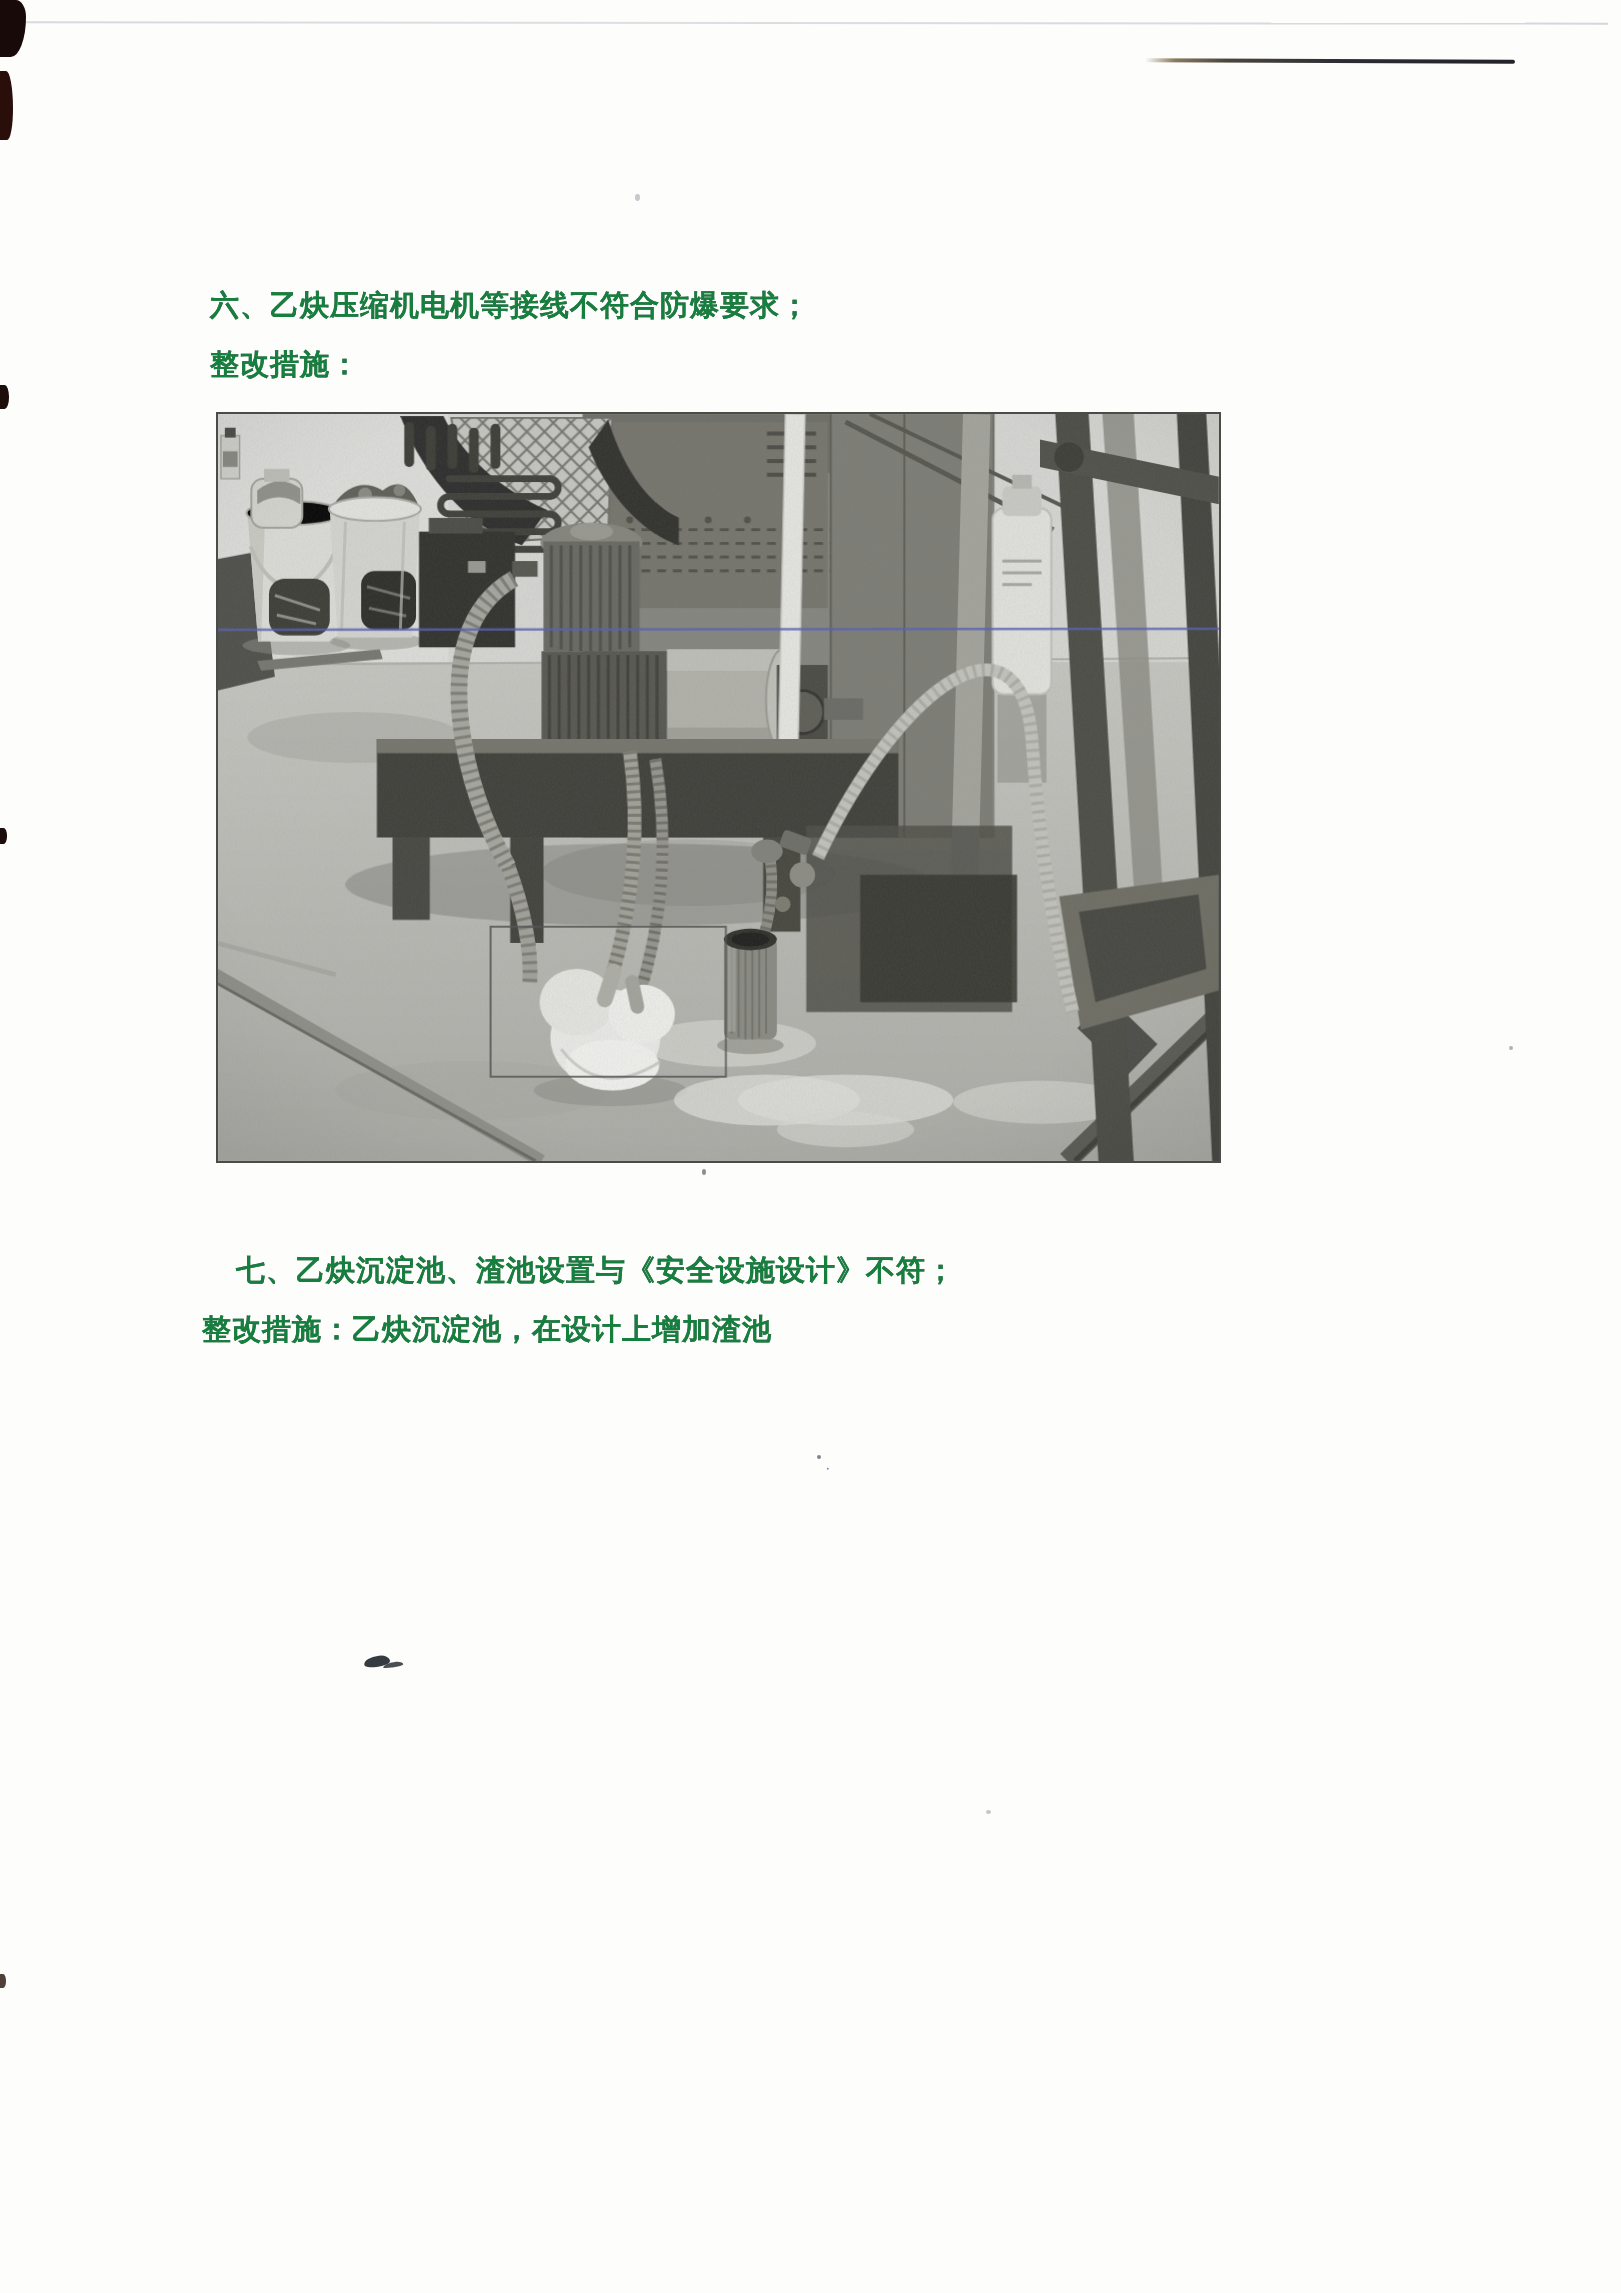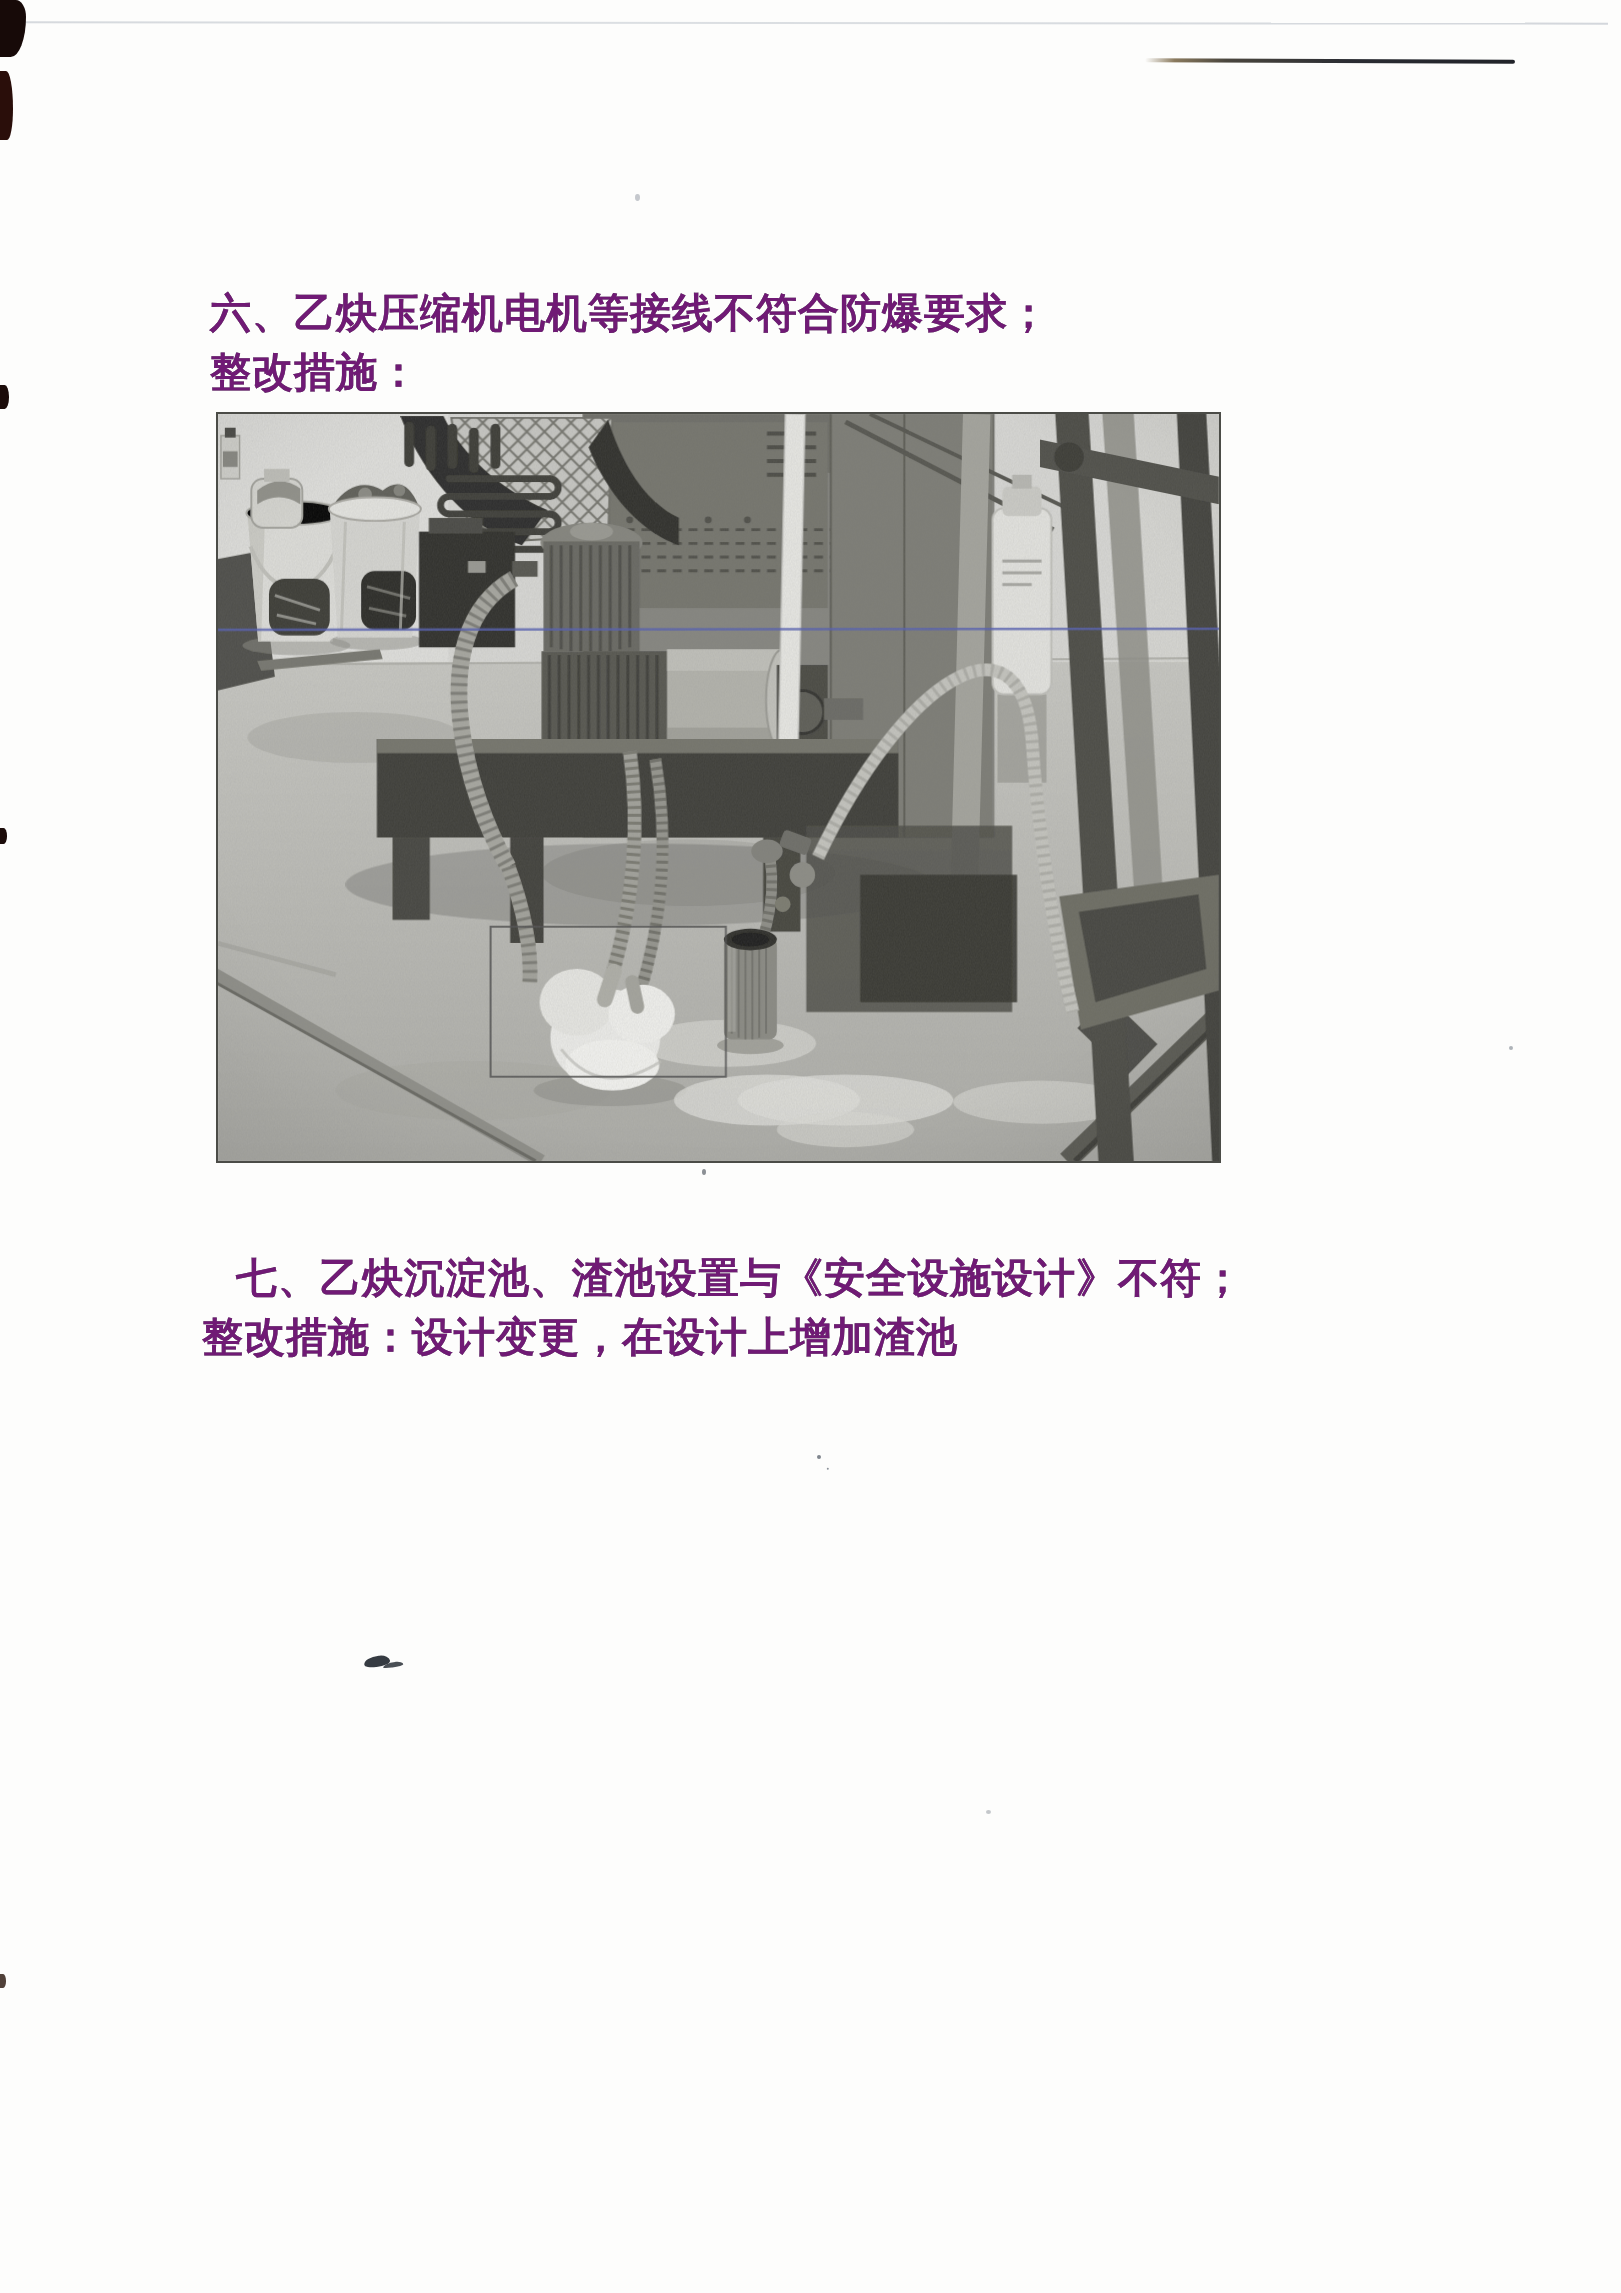--- a/index.html
+++ b/index.html
@@ -7,23 +7,23 @@
     width:1621px;height:2294px;
     background:#fdfdfc;
     position:relative;
     overflow:hidden;
     font-family:"Liberation Serif","DejaVu Serif",serif;
   }
   .page{position:absolute;inset:0;}
   .heading{
     position:absolute;
     font-weight:700;
-    font-size:41px;
+    font-size:29px;
     letter-spacing:1px;
-    color:#701a75;
+    color:#15803d;
     white-space:nowrap;
     text-shadow:0 0 0.6px rgba(35,36,42,.75);
   }
   .photo-frame{
     position:absolute;
     left:216px;top:412px;
     width:1001px;height:747px;
     border:2px solid #4b4c47;
     box-sizing:content-box;
     background:#c9c9c4;
@@ -291,16 +291,16 @@
 
         <rect x="278" y="523" width="240" height="153" fill="none" stroke="#515151" stroke-width="2" opacity="0.85"></rect>
       </g>
 
       <rect x="0" y="0" width="1021" height="762" filter="url(#grain)" opacity="0.5"></rect>
       <rect x="0" y="0" width="1021" height="762" fill="url(#vig)"></rect>
     </svg>
   </figure>
 
   <div class="heading" style="left:202px;top:1251px;margin-left:34px;">七、乙炔沉淀池、渣池设置与《安全设施设计》不符；</div>
-  <div class="heading" style="left:202px;top:1310px;">整改措施：设计变更，在设计上增加渣池</div>
+  <div class="heading" style="left:202px;top:1310px;">整改措施：乙炔沉淀池，在设计上增加渣池</div>
 
 </div>
 
 
 </body></html>

